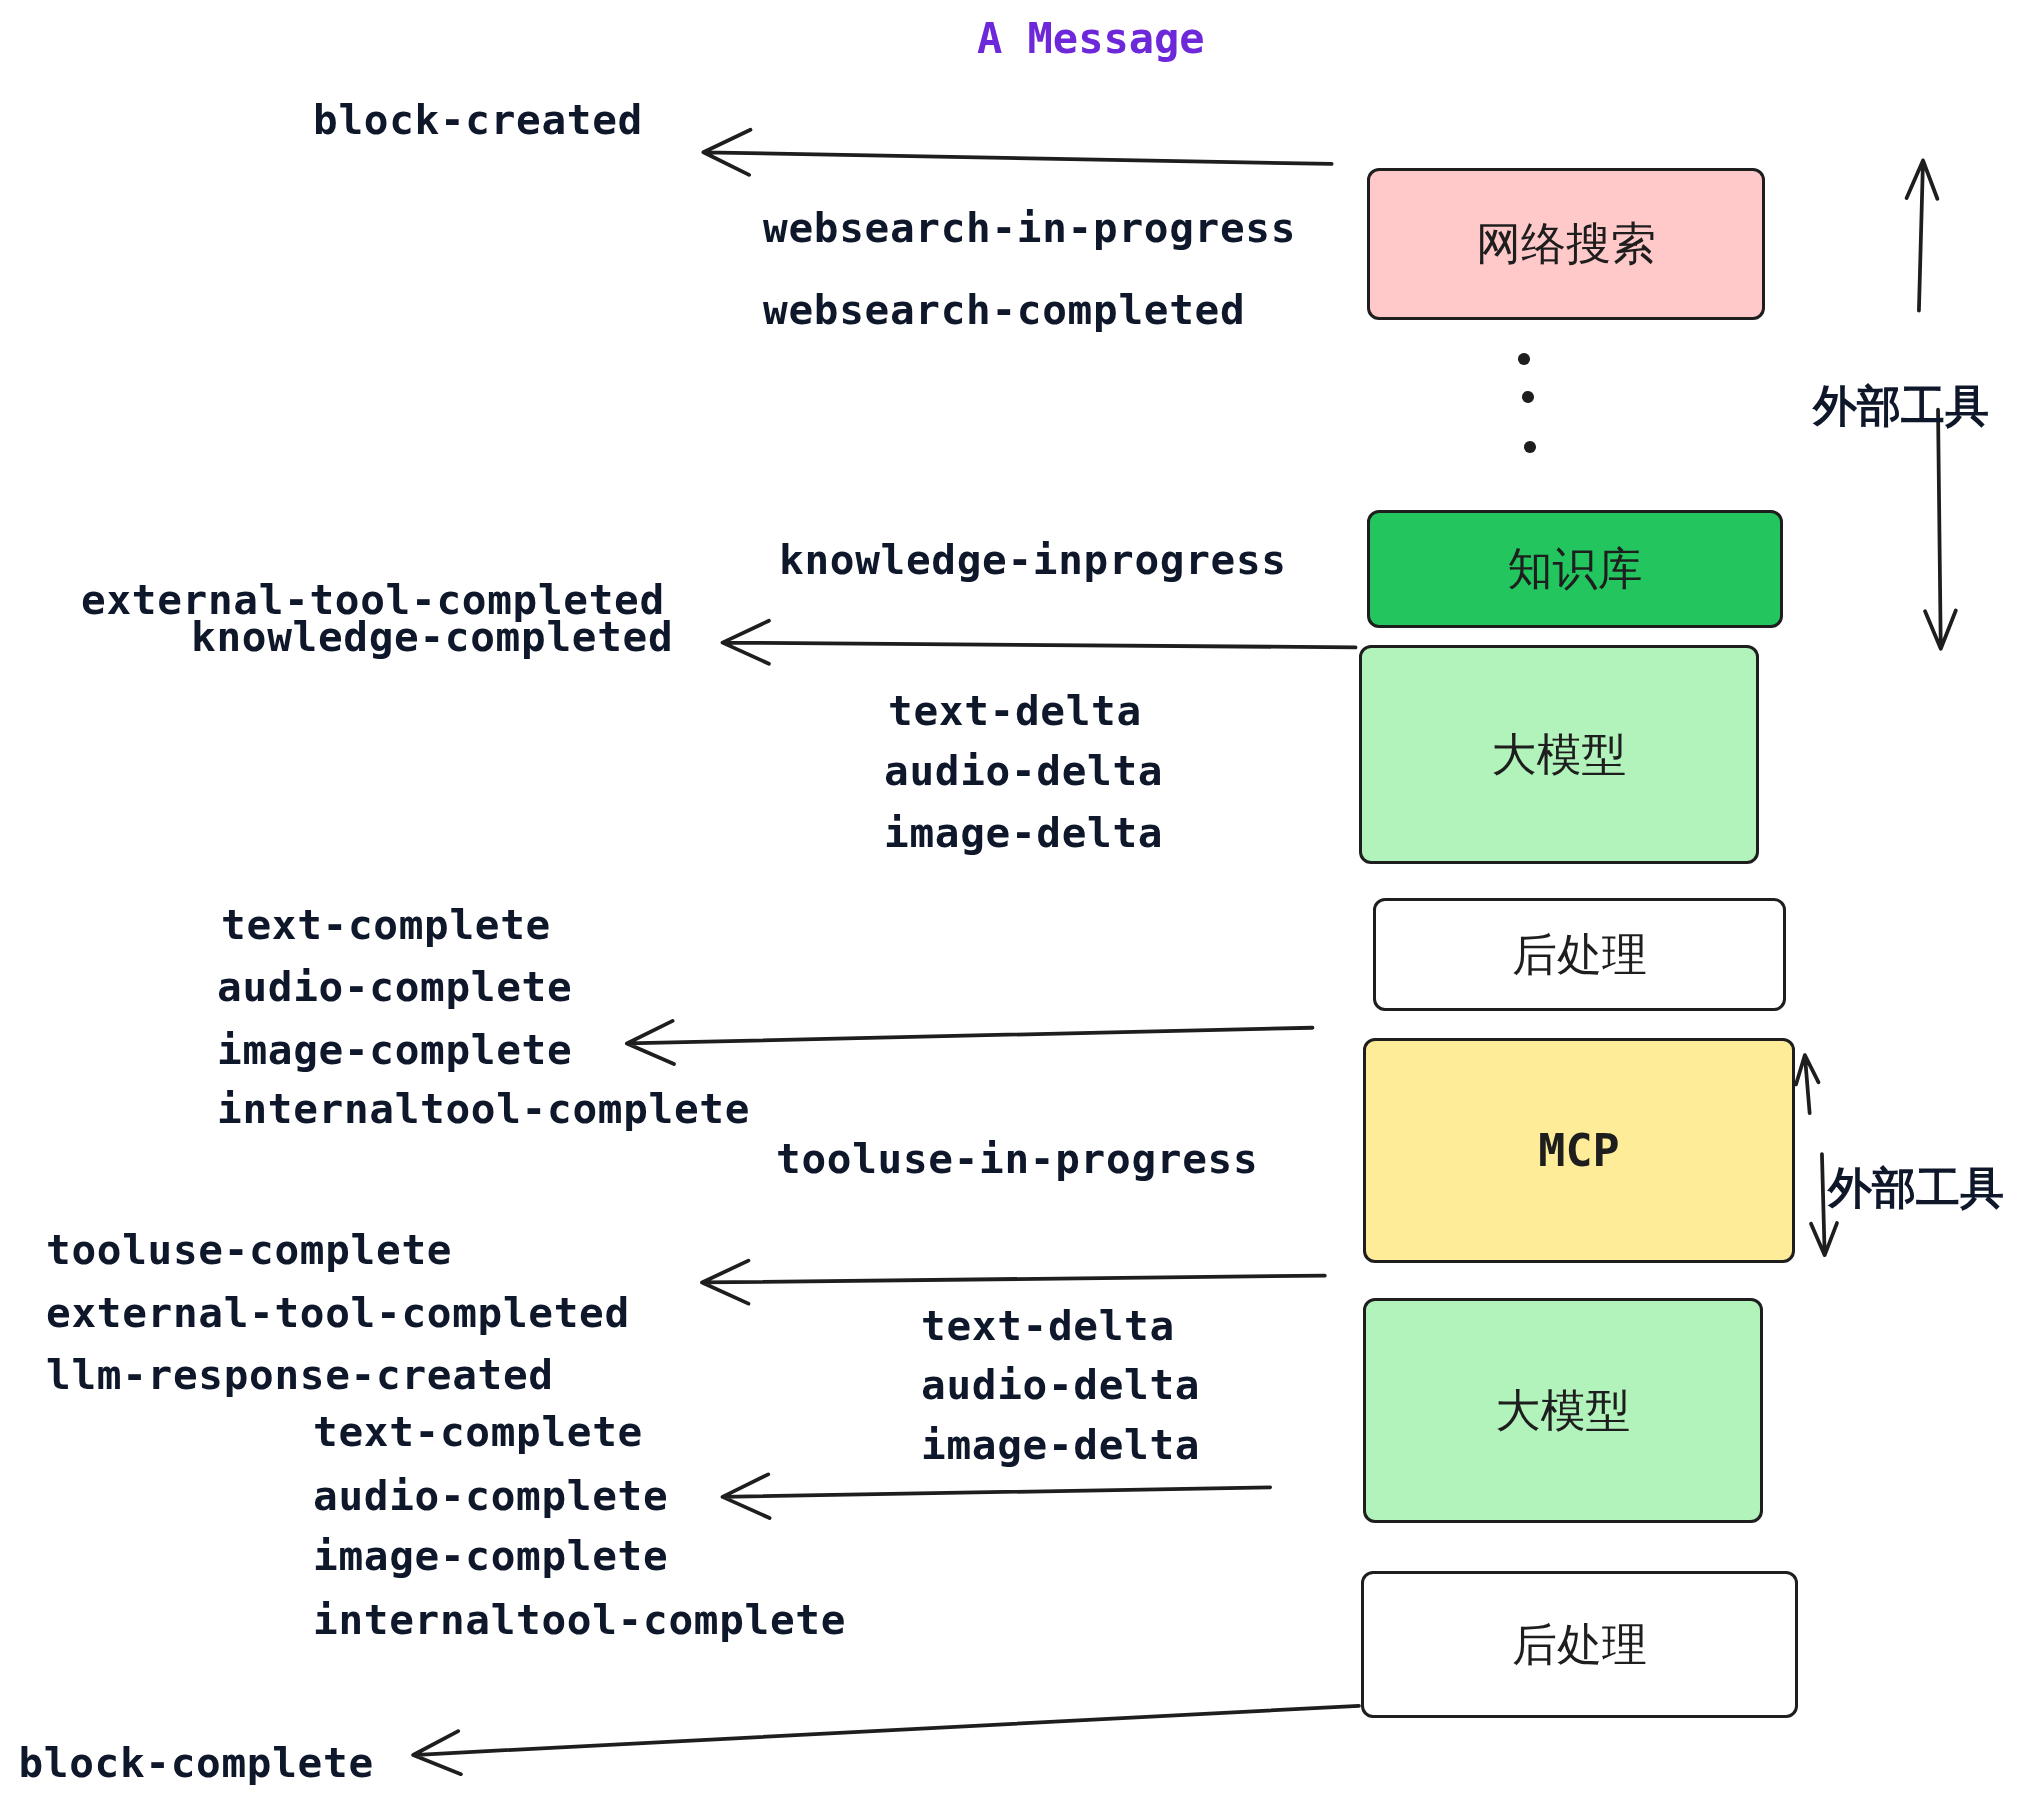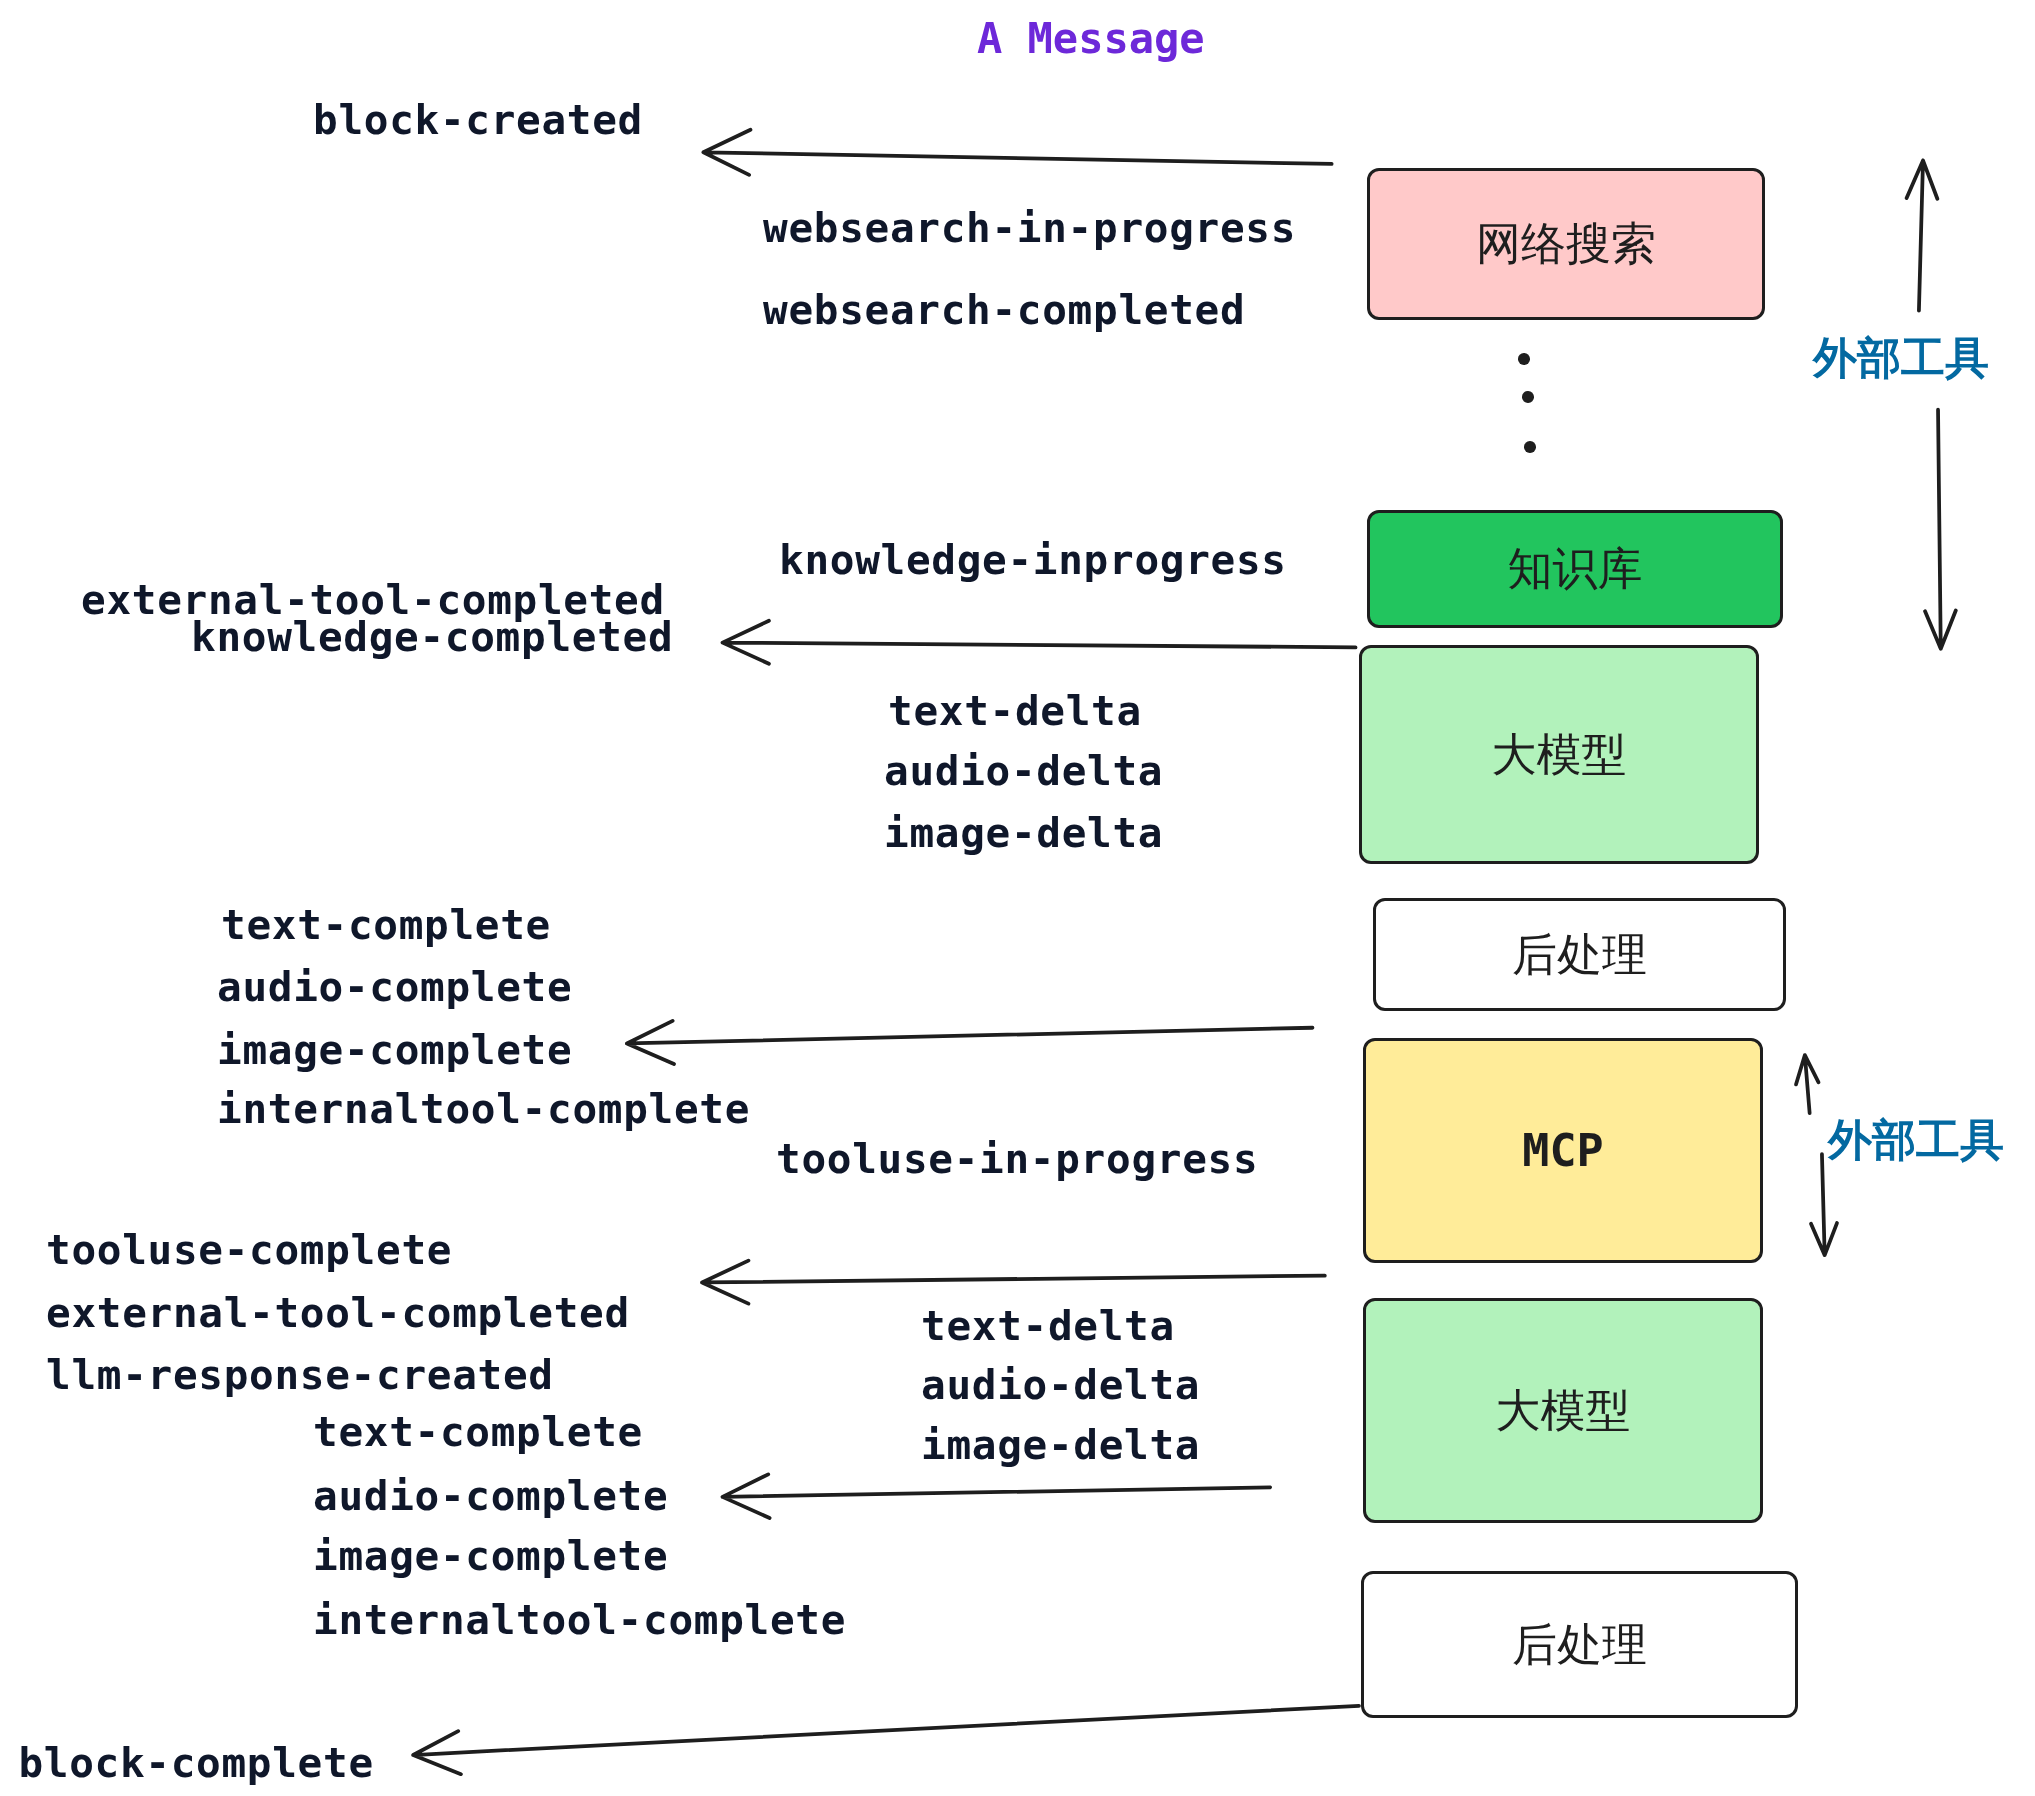--- a/index.html
+++ b/index.html
@@ -21,21 +21,21 @@
     position:absolute; border:3.4px solid #1e1e1e; border-radius:12px; box-sizing:border-box;
     display:flex; align-items:center; justify-content:center;
   }
   .box .lbl {
     font-family:"DejaVu Sans","Liberation Sans",sans-serif; font-size:45px; color:#1e1e1e;
     white-space:nowrap;
   }
   .box .lbl.mono { font-family:"DejaVu Sans Mono",monospace; font-weight:bold; }
   .ann {
     position:absolute; font-family:Liberation Mono, monospace;
-    font-size:44px; font-weight:bold; white-space:nowrap; color:#0369a1;
+    font-size:44px; font-weight:bold; white-space:nowrap; color:#0f172a;margin-top:48px;
   }
   .dot { position:absolute; width:11.6px; height:11.6px; border-radius:50%; background:#1e1e1e; }
 </style>
 </head>
 <body>
 
 <div class="stage">
 
   <svg class="arrows" viewBox="0 0 2980 2630">
     <path d="M1950 240 L1030 223 M1097 256 L1030 223 L1099 190"></path>
@@ -91,21 +91,21 @@
   </div>
 
   <div class="box" style="left: 1359px; top: 645px; width: 400px; height: 219px; background: rgb(178, 242, 187);">
     <span class="lbl">大模型</span>
   </div>
 
   <div class="box" style="left: 1373px; top: 898px; width: 413px; height: 113px; background: rgb(255, 255, 255);">
     <span class="lbl">后处理</span>
   </div>
 
-  <div class="box" style="left: 1363px; top: 1038px; width: 400px; height: 225px; background: rgb(255, 236, 153);">
+  <div class="box" style="left: 1363px; top: 1038px; width: 432px; height: 225px; background: rgb(255, 236, 153);">
     <span class="lbl mono">MCP</span>
   </div>
 
   <div class="box" style="left: 1363px; top: 1298px; width: 400px; height: 225px; background: rgb(178, 242, 187);">
     <span class="lbl">大模型</span>
   </div>
 
   <div class="box" style="left: 1361px; top: 1571px; width: 437px; height: 147px; background: rgb(255, 255, 255);">
     <span class="lbl">后处理</span>
   </div>

